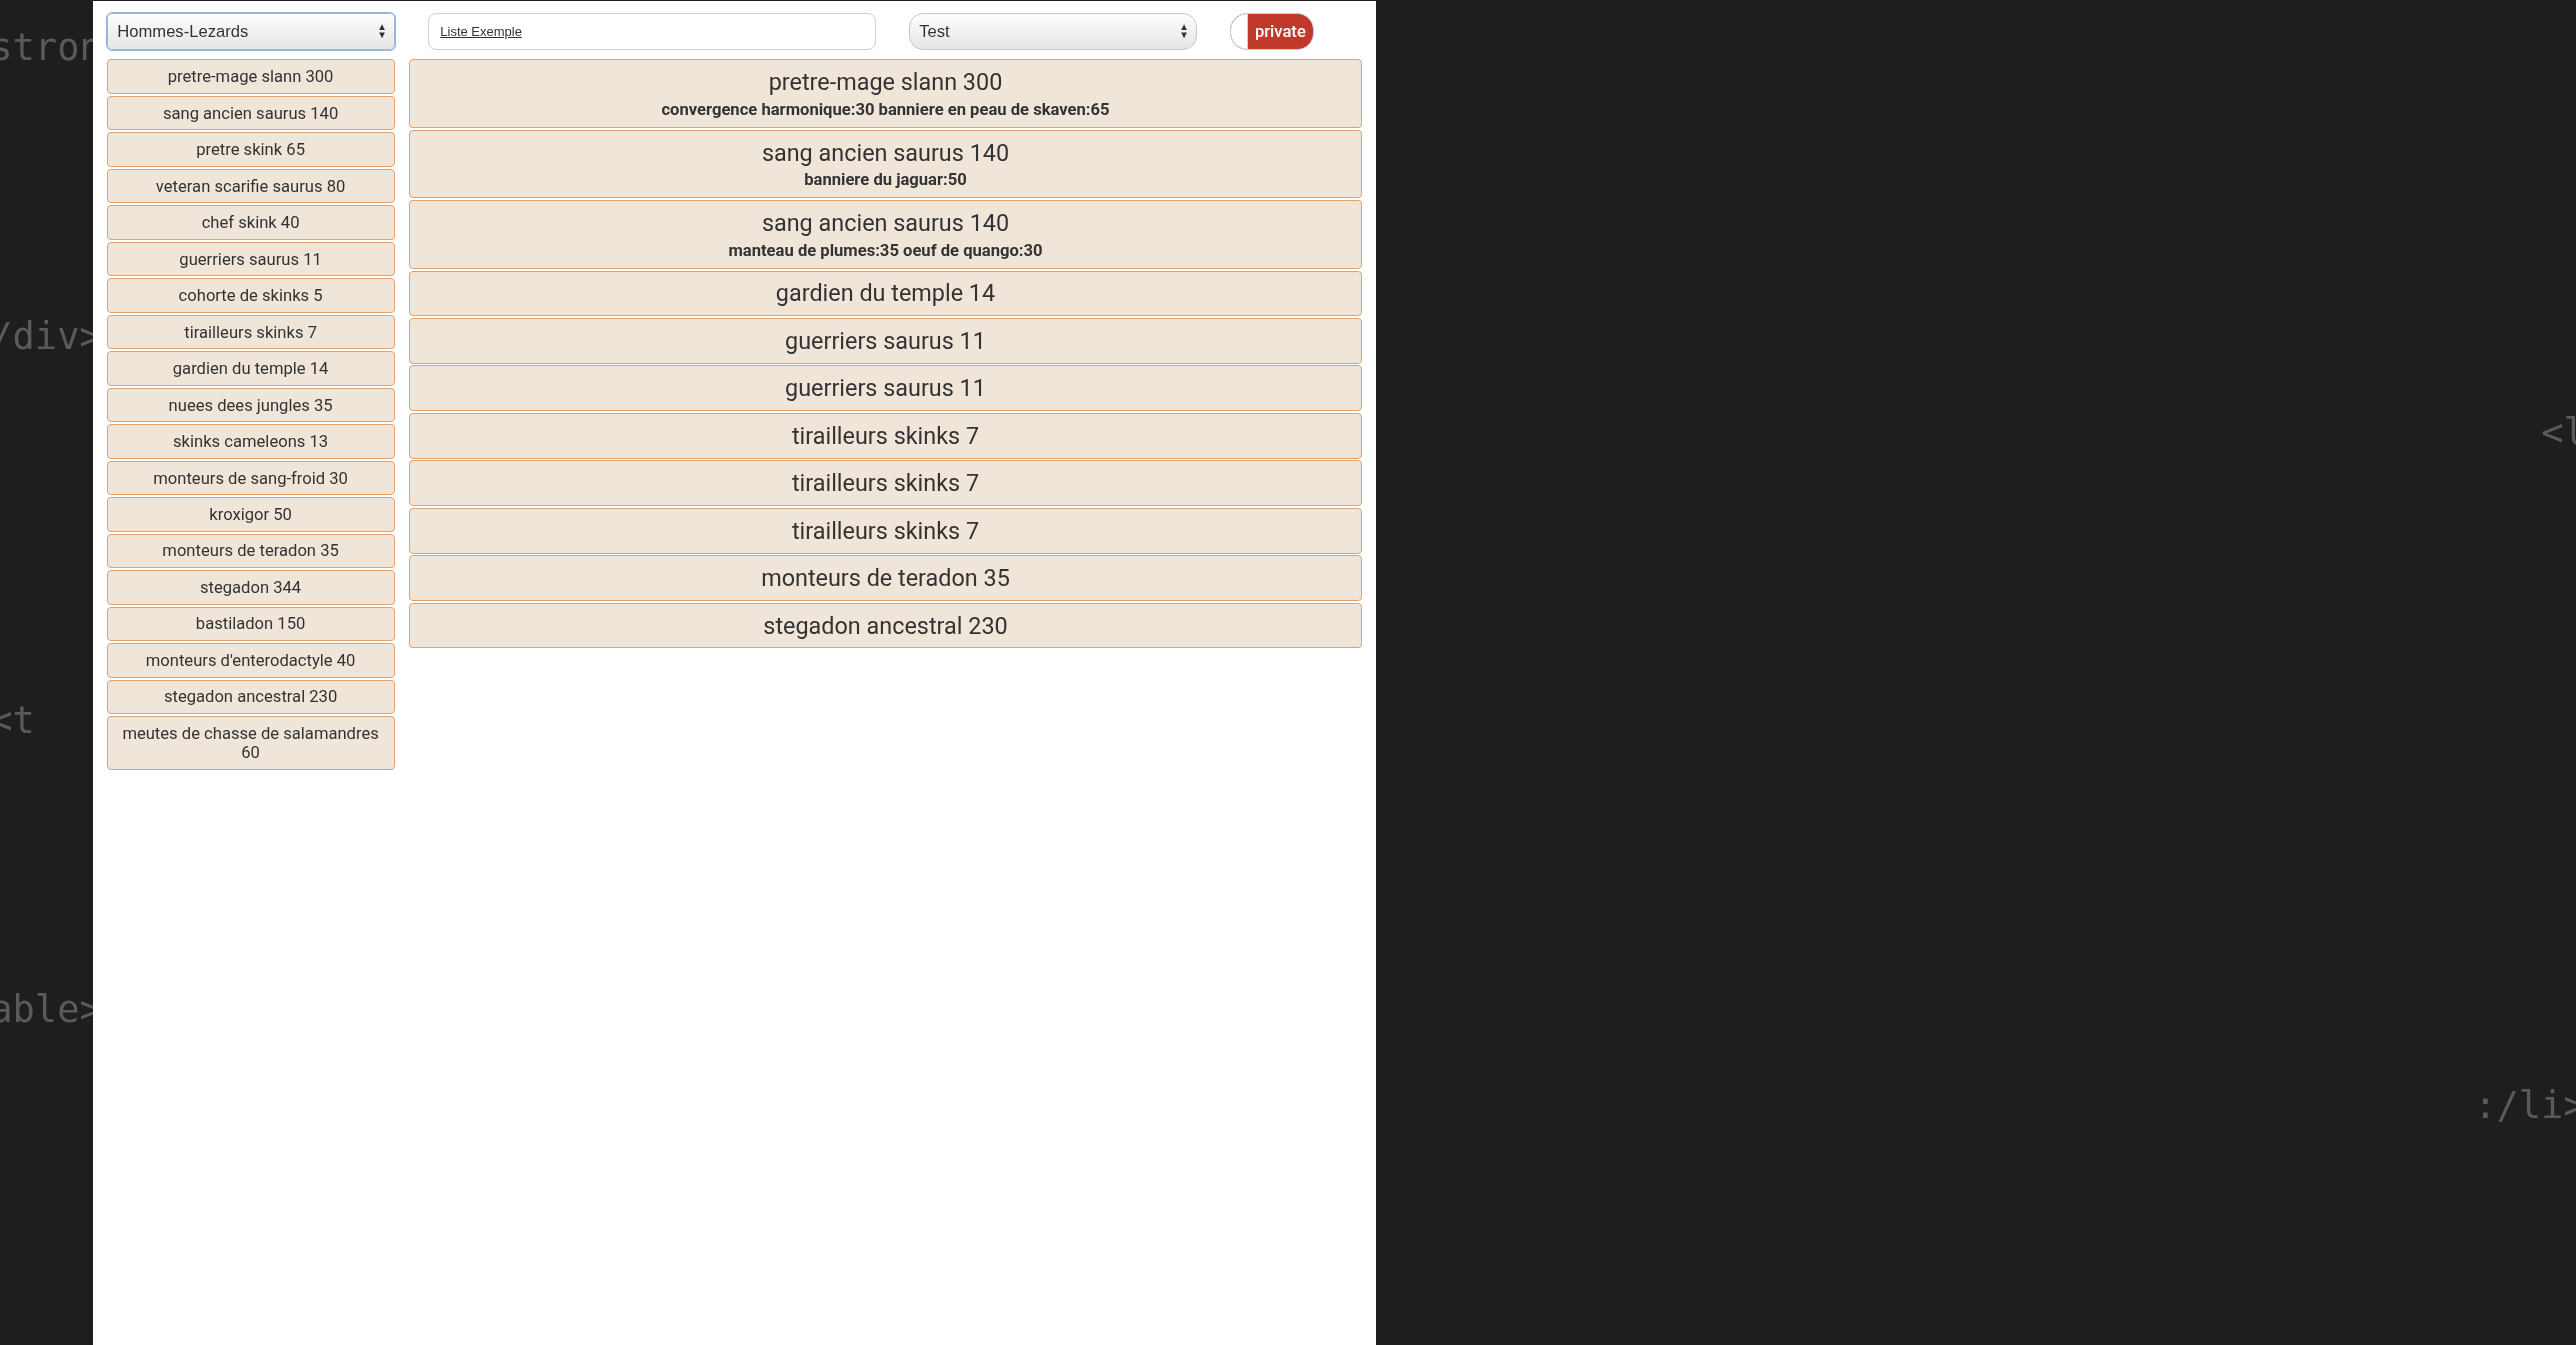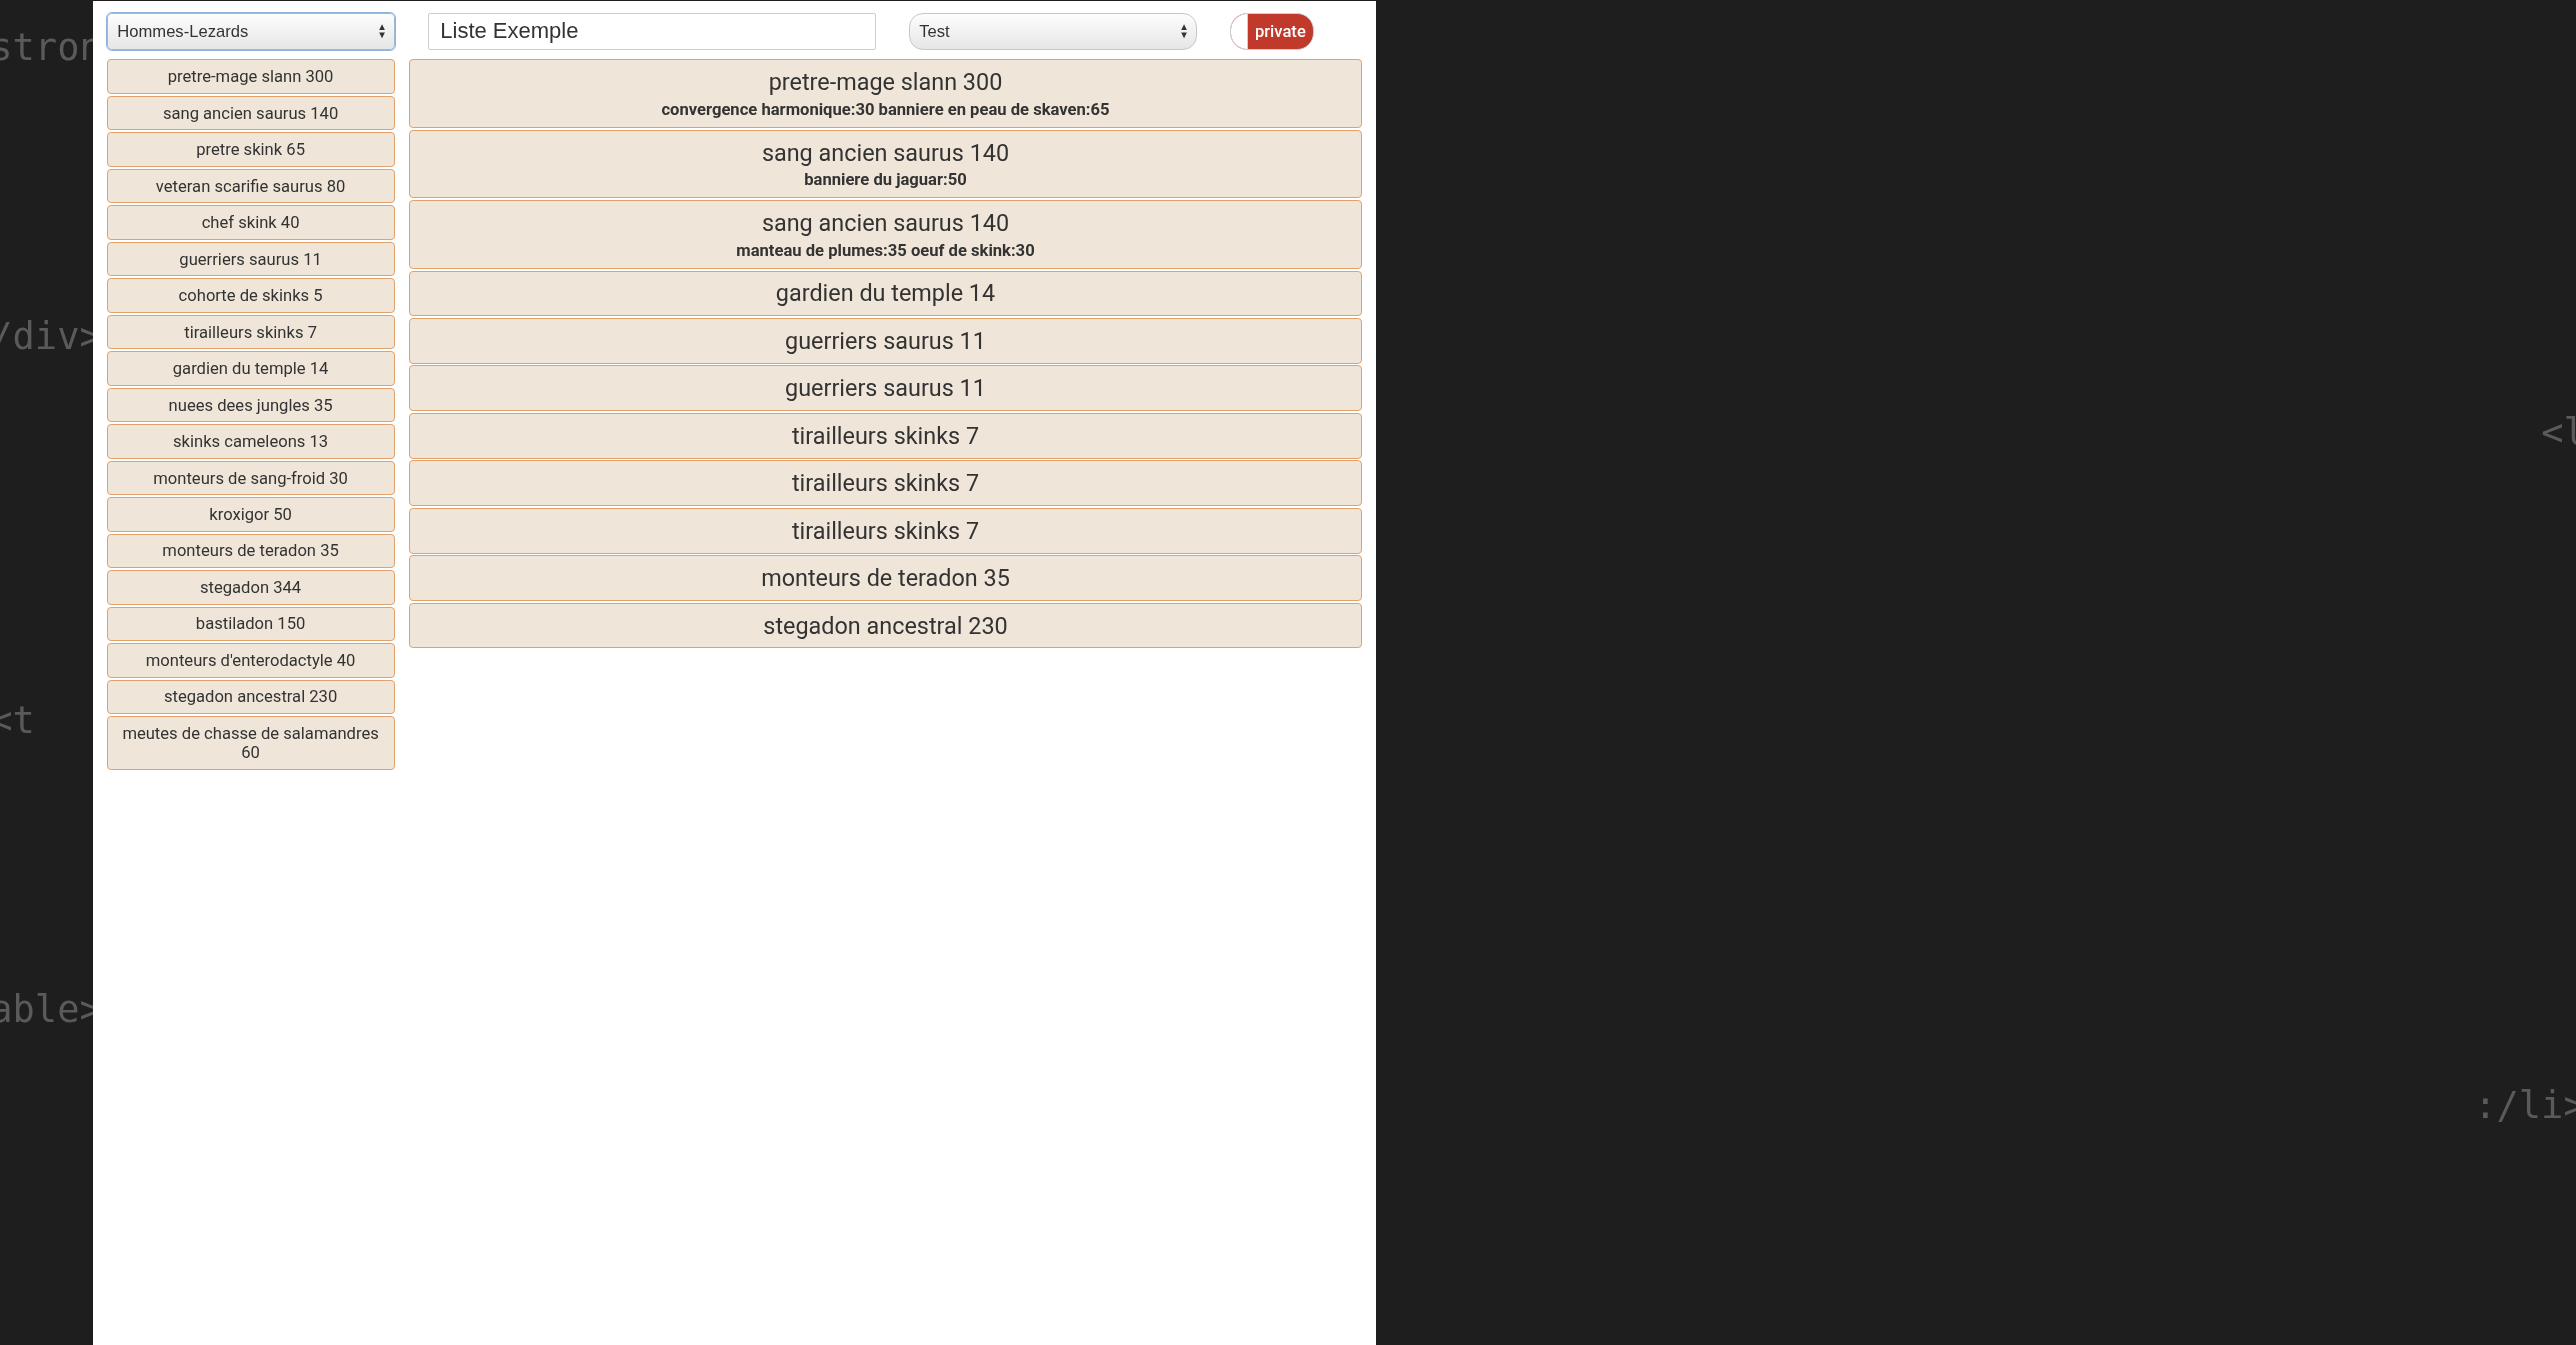--- a/index.html
+++ b/index.html
@@ -68,24 +68,25 @@
     font-size: 9.7px;
     line-height: 6.8px;
     color: #333;
     display:flex;
     flex-direction:column;
     gap:1px;
   }
   .text-input {
     height: 37px;
     border: 1px solid #cfcfcf;
-    border-radius: 2px;
+    border-radius: 8px;
     padding: 0 11.7px;
-    font-size: 22px;
-    color: #333;
+    font-size: 13px;
+    color: #333;
+    text-decoration: underline;
   }
   .text-input::placeholder { color: #888; }
   .toggle {
     display: flex;
     align-items: center;
     border: 1px solid #cfcfcf;
     border-radius: 17px;
     height: 37px;
     overflow: hidden;
     width: 84px;
@@ -241,21 +242,21 @@
         <div class="army-item">
           <div class="title">pretre-mage slann 300</div>
           <div class="sub">convergence harmonique:30 banniere en peau de skaven:65</div>
         </div>
         <div class="army-item">
           <div class="title">sang ancien saurus 140</div>
           <div class="sub">banniere du jaguar:50</div>
         </div>
         <div class="army-item">
           <div class="title">sang ancien saurus 140</div>
-          <div class="sub">manteau de plumes:35 oeuf de skink:30</div>
+          <div class="sub">manteau de plumes:35 oeuf de quango:30</div>
         </div>
         <div class="army-item compact">
           <div class="title">gardien du temple 14</div>
         </div>
         <div class="army-item compact">
           <div class="title">guerriers saurus 11</div>
         </div>
         <div class="army-item compact">
           <div class="title">guerriers saurus 11</div>
         </div>

